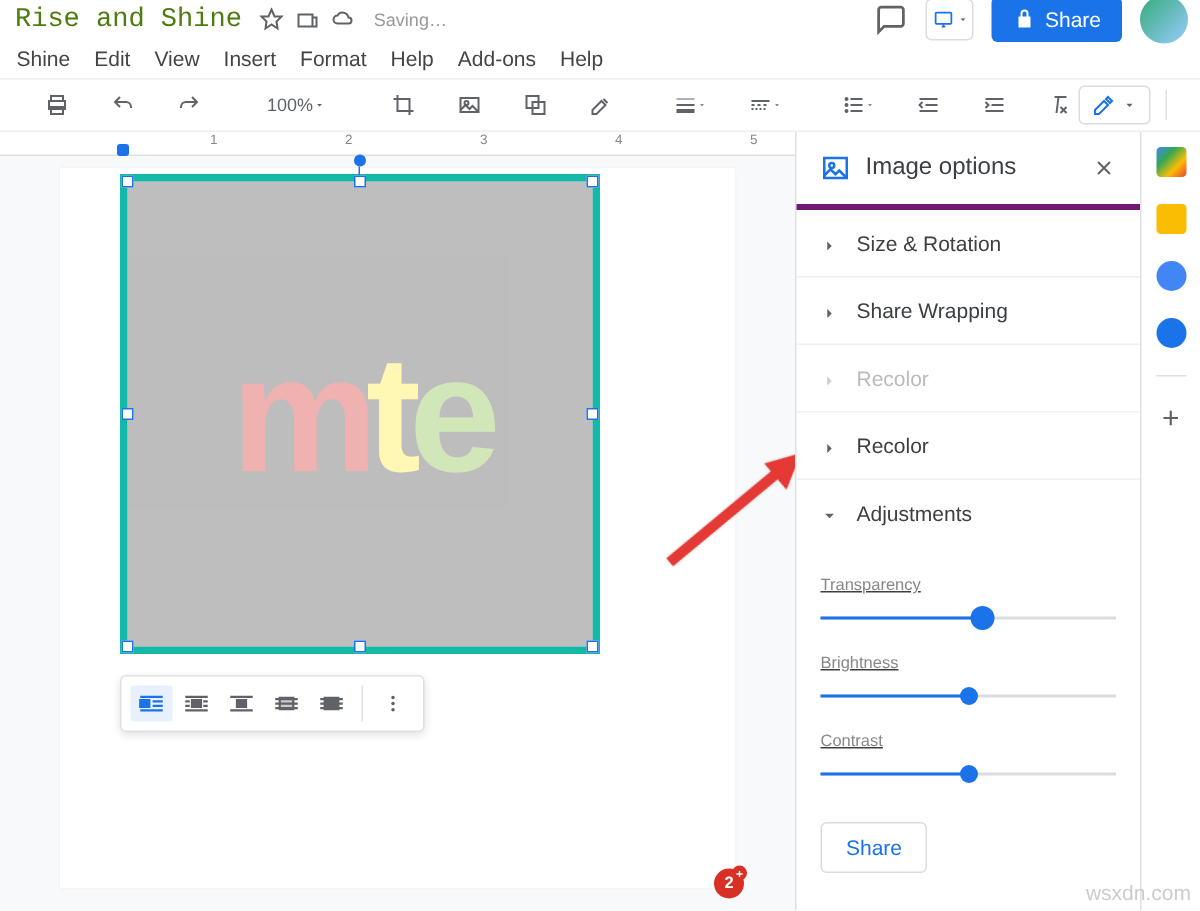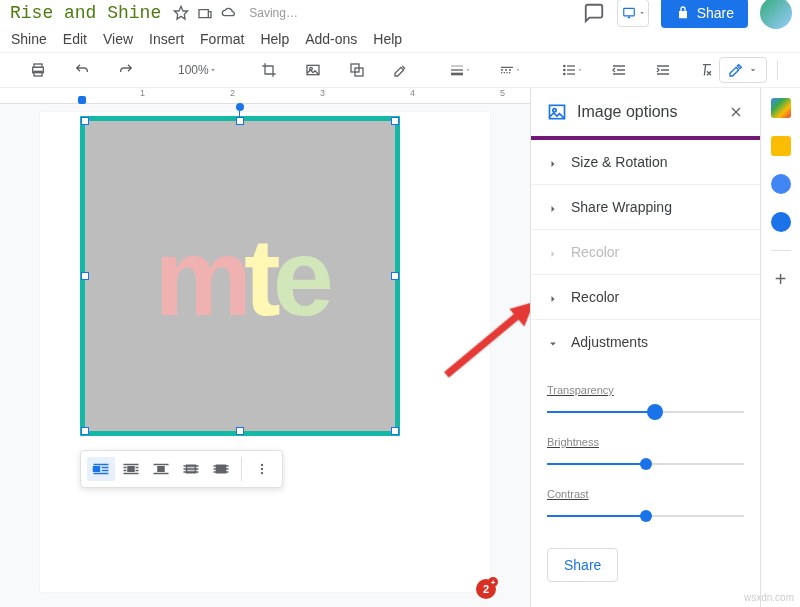--- a/index.html
+++ b/index.html
@@ -54,21 +54,21 @@
 .slider-lbl { font-size: 11px; color: #888; margin-bottom: 10px; }
 .slider { position: relative; height: 12px; }
 .slider .track { position: absolute; left: 0; right: 0; top: 5px; height: 2px; background: #dadce0; }
 .slider .fill { position: absolute; left: 0; top: 5px; height: 2px; background: #1a73e8; }
 .slider .thumb { position: absolute; top: 0; width: 12px; height: 12px; background: #1a73e8; border-radius: 50%; margin-left: -6px; }
 .reset-btn { border: 1px solid #dadce0; border-radius: 4px; padding: 8px 16px; font-size: 14px; color: #1a73e8; background: #fff; cursor: pointer; margin-top: 8px; }
 .rsidebar { width: 40px; border-left: 1px solid #e0e0e0; background: #fff; display: flex; flex-direction: column; align-items: center; padding-top: 10px; gap: 18px; }
 .ric { width: 20px; height: 20px; border-radius: 3px; }
 .bubble { position: absolute; bottom: 8px; left: 476px; width: 20px; height: 20px; background: #d93025; border-radius: 50%; color: #fff; font-size: 11px; display: flex; align-items: center; justify-content: center; font-weight: bold; }
 .bubble::after { content: "+"; position: absolute; top: -2px; right: -2px; width: 10px; height: 10px; background: #d93025; border-radius: 50%; font-size: 8px; display: flex; align-items: center; justify-content: center; }
-.watermark { position: absolute; bottom: 4px; right: 6px; font-size: 10px; color: #ccc; }
+.watermark { position: absolute; bottom: 4px; right: 6px; font-size: 14px; color: #ccc; }
 svg { display: block; }
 </style>
 </head>
 <body>
 
 <div class="titlebar">
   <span class="doc-title">Rise and Shine</span>
   <div class="title-icons">
     <span class="ic">
         <svg width="16" height="16" viewBox="0 0 24 24" fill="none" stroke="currentColor" stroke-width="2">

